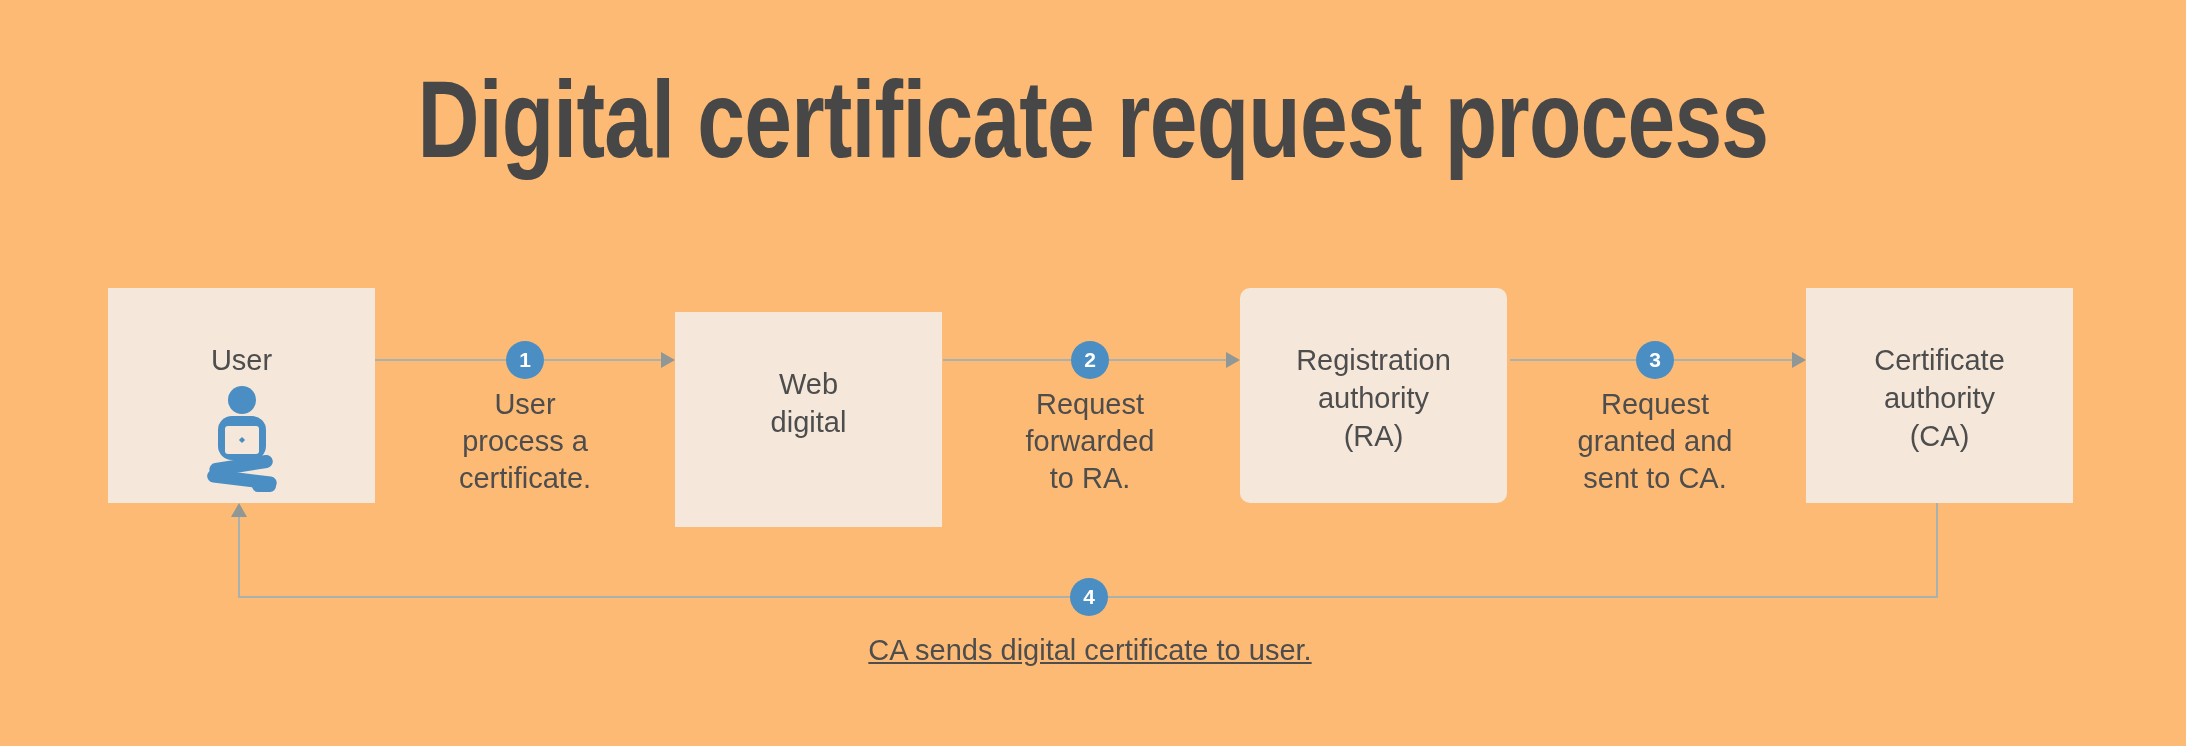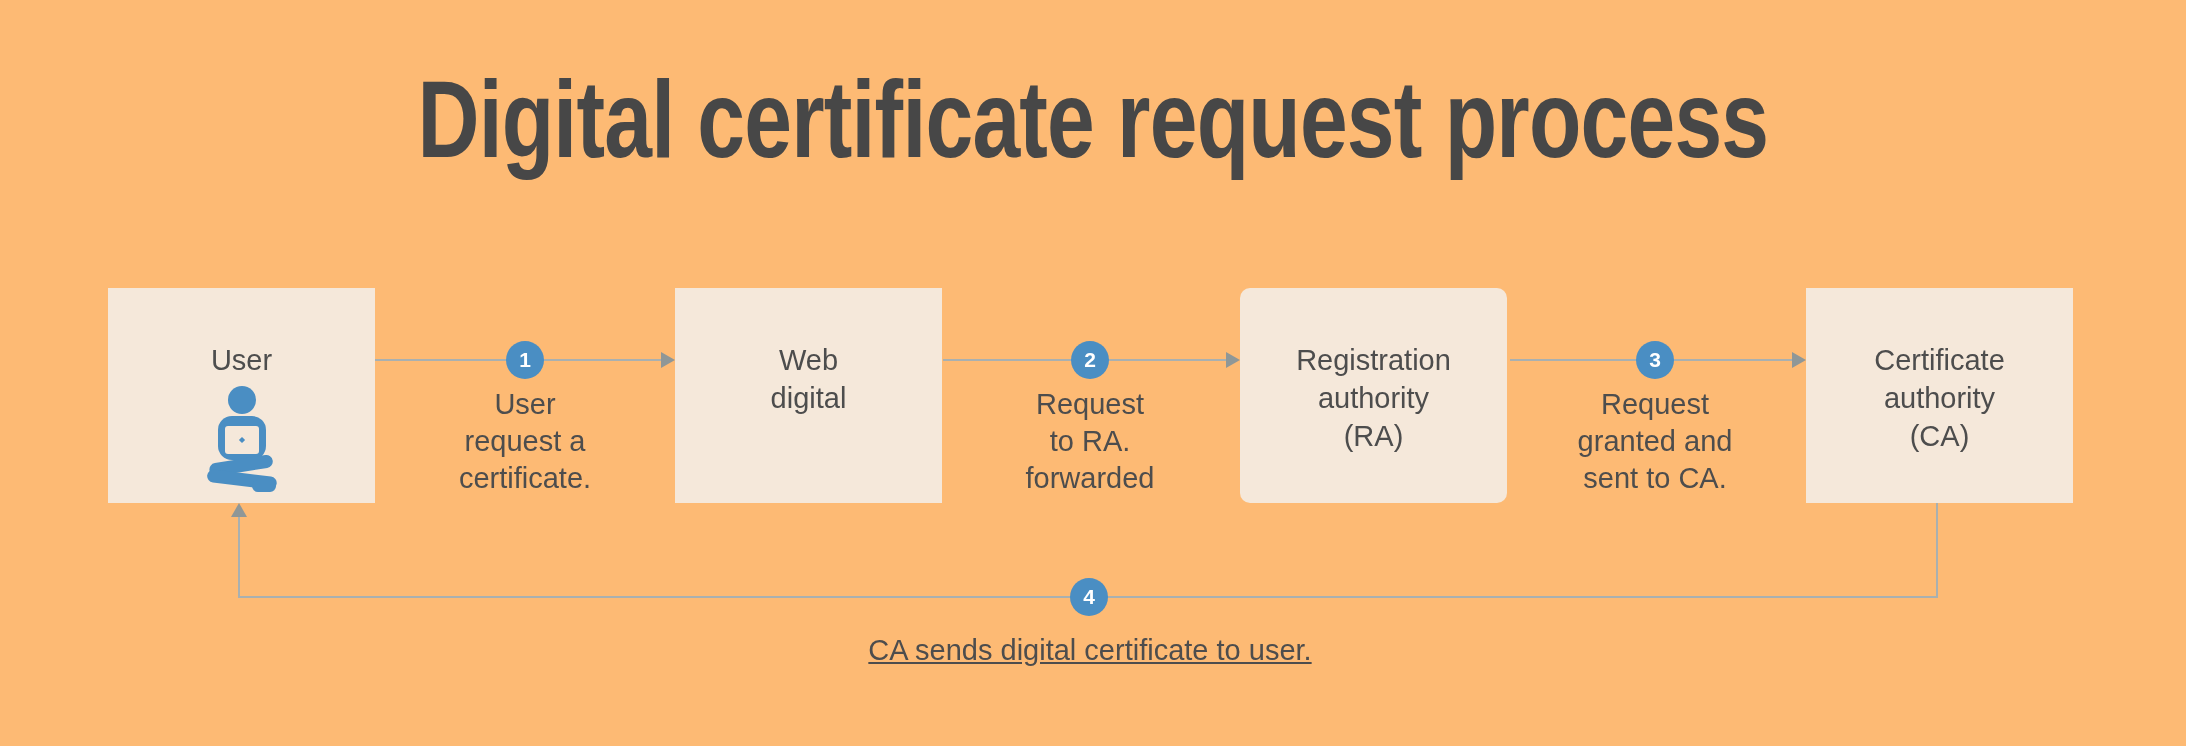--- a/index.html
+++ b/index.html
@@ -17,21 +17,21 @@
   
   .title{position:absolute;top:56px;left:0;width:2186px;text-align:center;}
   .title-inner{display:inline-block;font-weight:700;font-size:110px;line-height:1.15;
     letter-spacing:-1px;color:var(--title-dark,#474747);
     transform:scaleX(0.78);transform-origin:50% 50%;white-space:nowrap;}
 
   
   .node{position:absolute;top:288px;width:267px;height:215px;background:var(--box-fill,#f5e8da);
     display:flex;flex-direction:column;align-items:center;}
   .node-user{left:108px;}
-  .node-web{left:675px;}
+  .node-web{left:675px;margin-top:24px;}
   .node-ra{left:1240px;border-radius:10px;}
   .node-ca{left:1806px;align-items:center;}
   .node-label{margin-top:53px;text-align:center;font-size:29px;line-height:38px;
     color:var(--text-dark,#4d4d4d);}
   .node-label span{display:block;}
   .user-icon{margin-top:6px;width:102px;height:118px;display:block;}
 
   
   .hline{position:absolute;height:2px;background:var(--line-gray,#a9b0b0);}
   .vline{position:absolute;width:2px;background:var(--line-gray,#a9b0b0);}
@@ -139,27 +139,27 @@
   </div>
   <div class="step-circle s3">
     <span>3</span>
   </div>
   <div class="step-circle s4">
     <span>4</span>
   </div>
 
   <div class="caption cap1">
     <span>User</span>
-    <span>request a</span>
+    <span>process a</span>
     <span>certificate.</span>
   </div>
   <div class="caption cap2">
     <span>Request</span>
+    <span>forwarded</span>
     <span>to RA.</span>
-    <span>forwarded</span>
   </div>
   <div class="caption cap3">
     <span>Request</span>
     <span>granted and</span>
     <span>sent to CA.</span>
   </div>
   <div class="caption cap4">
     <span>CA sends digital certificate to user.</span>
   </div>
 

